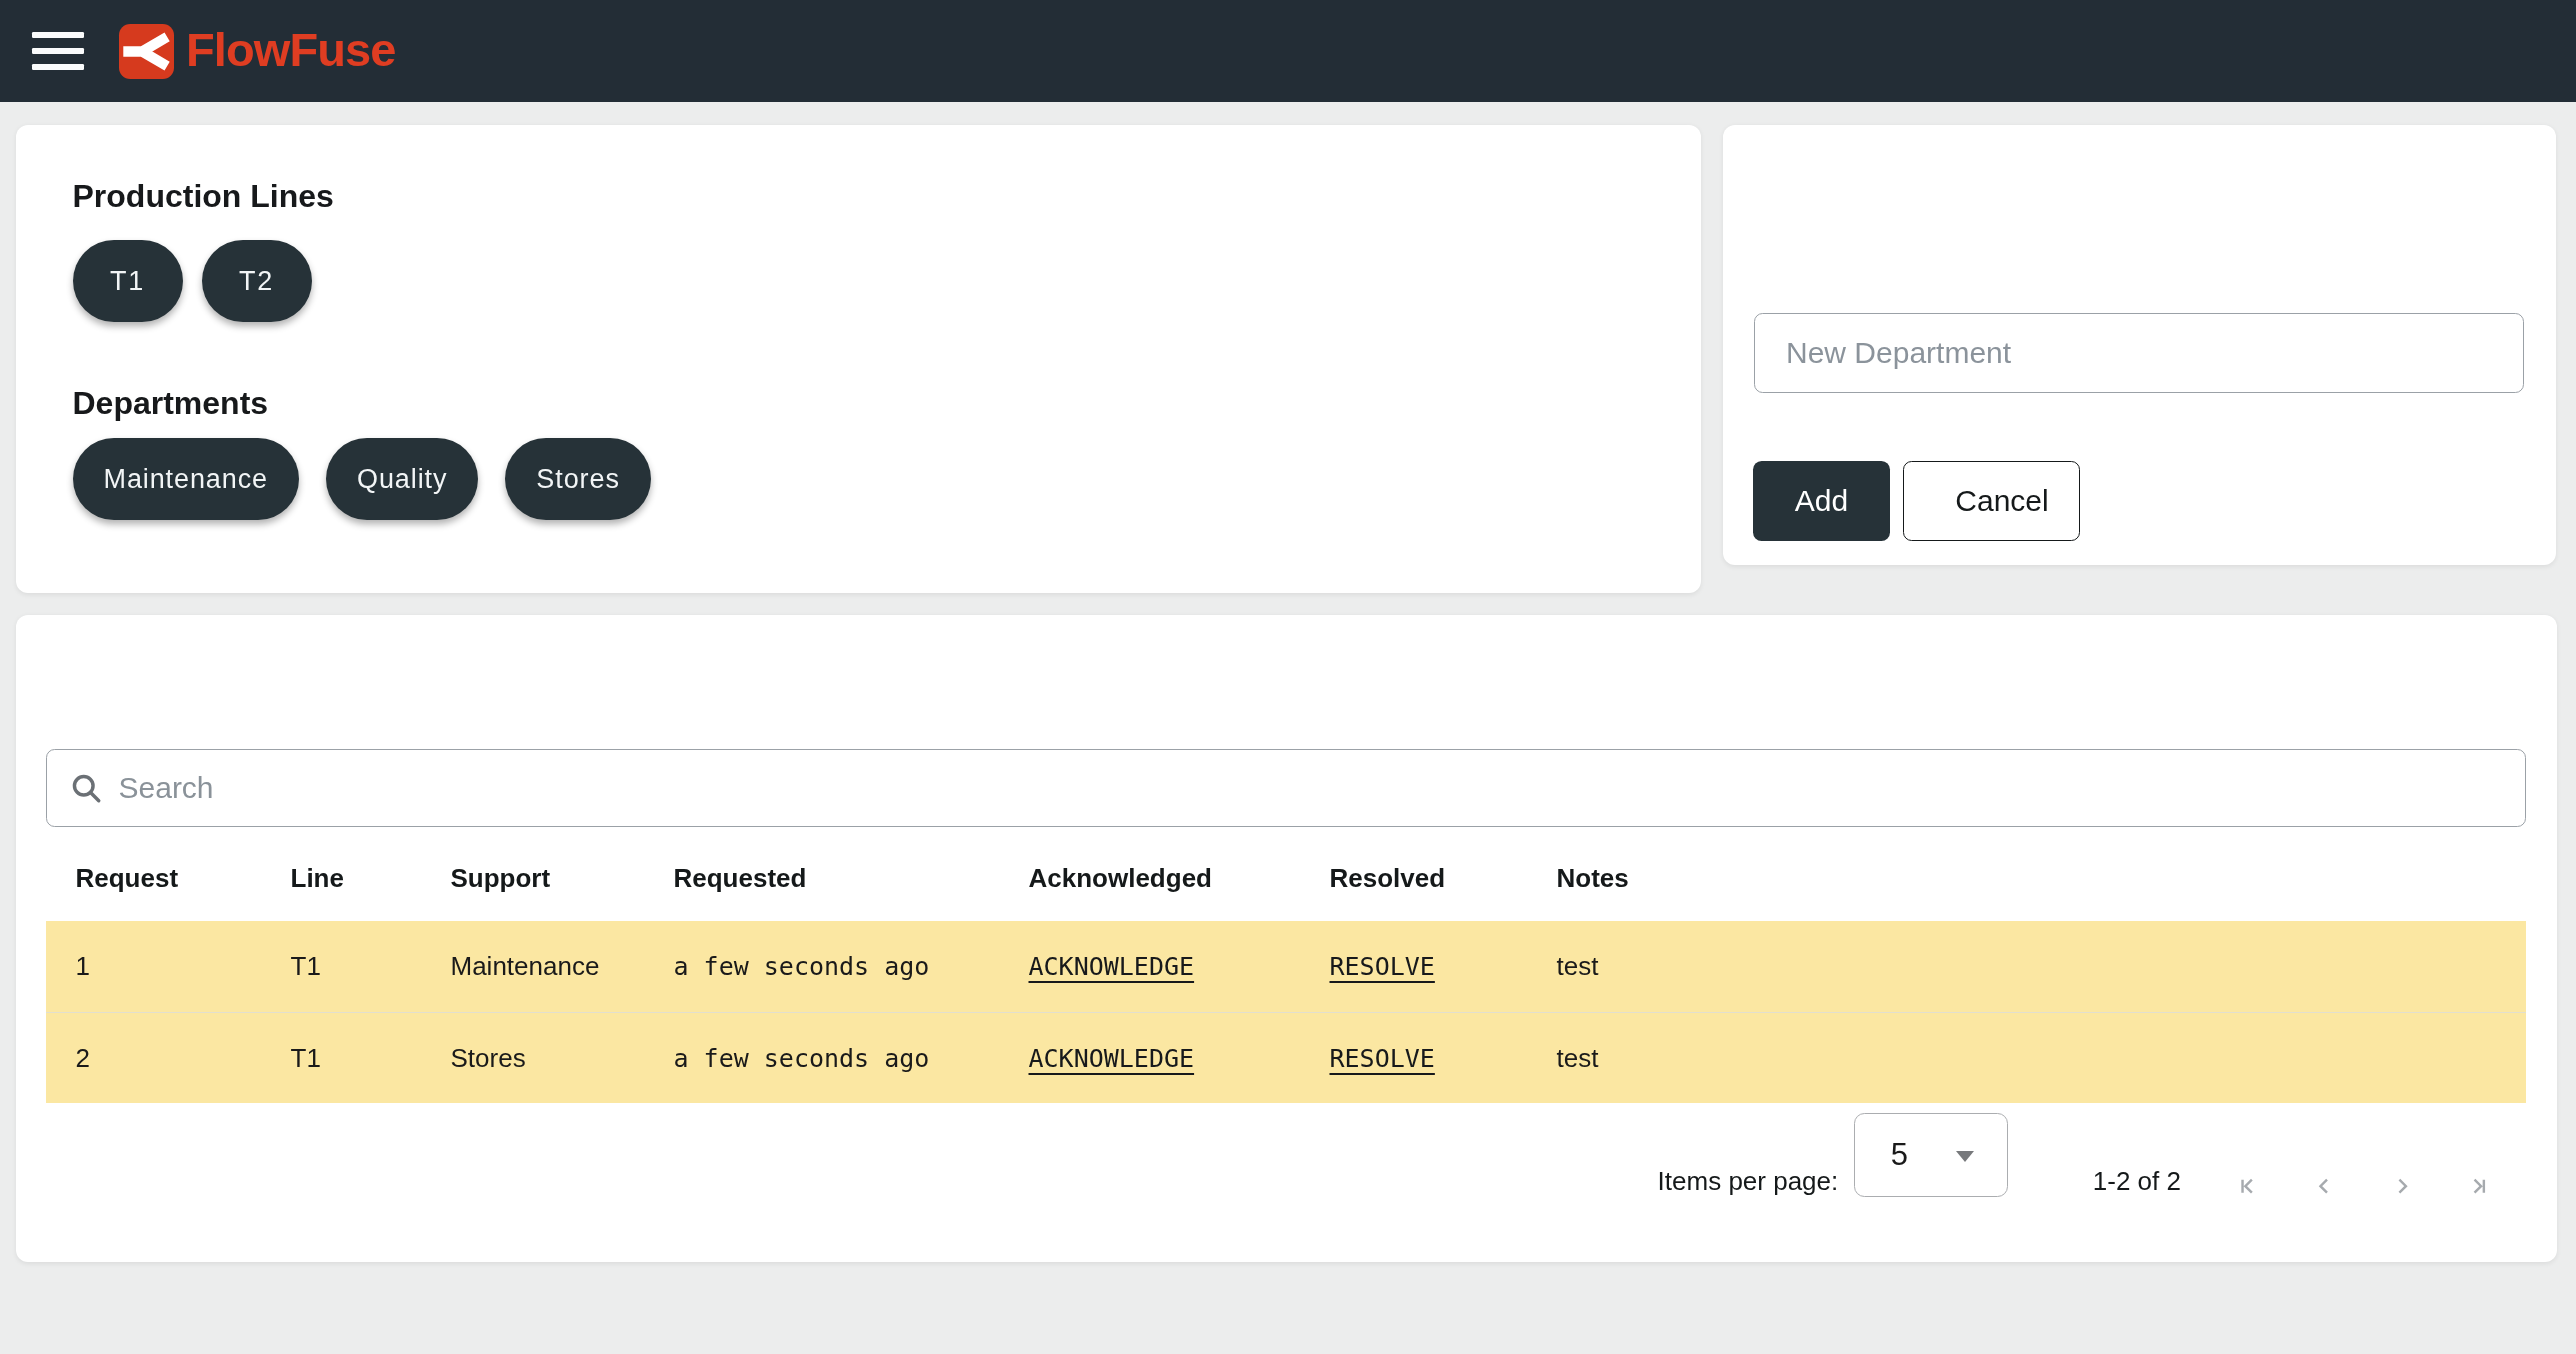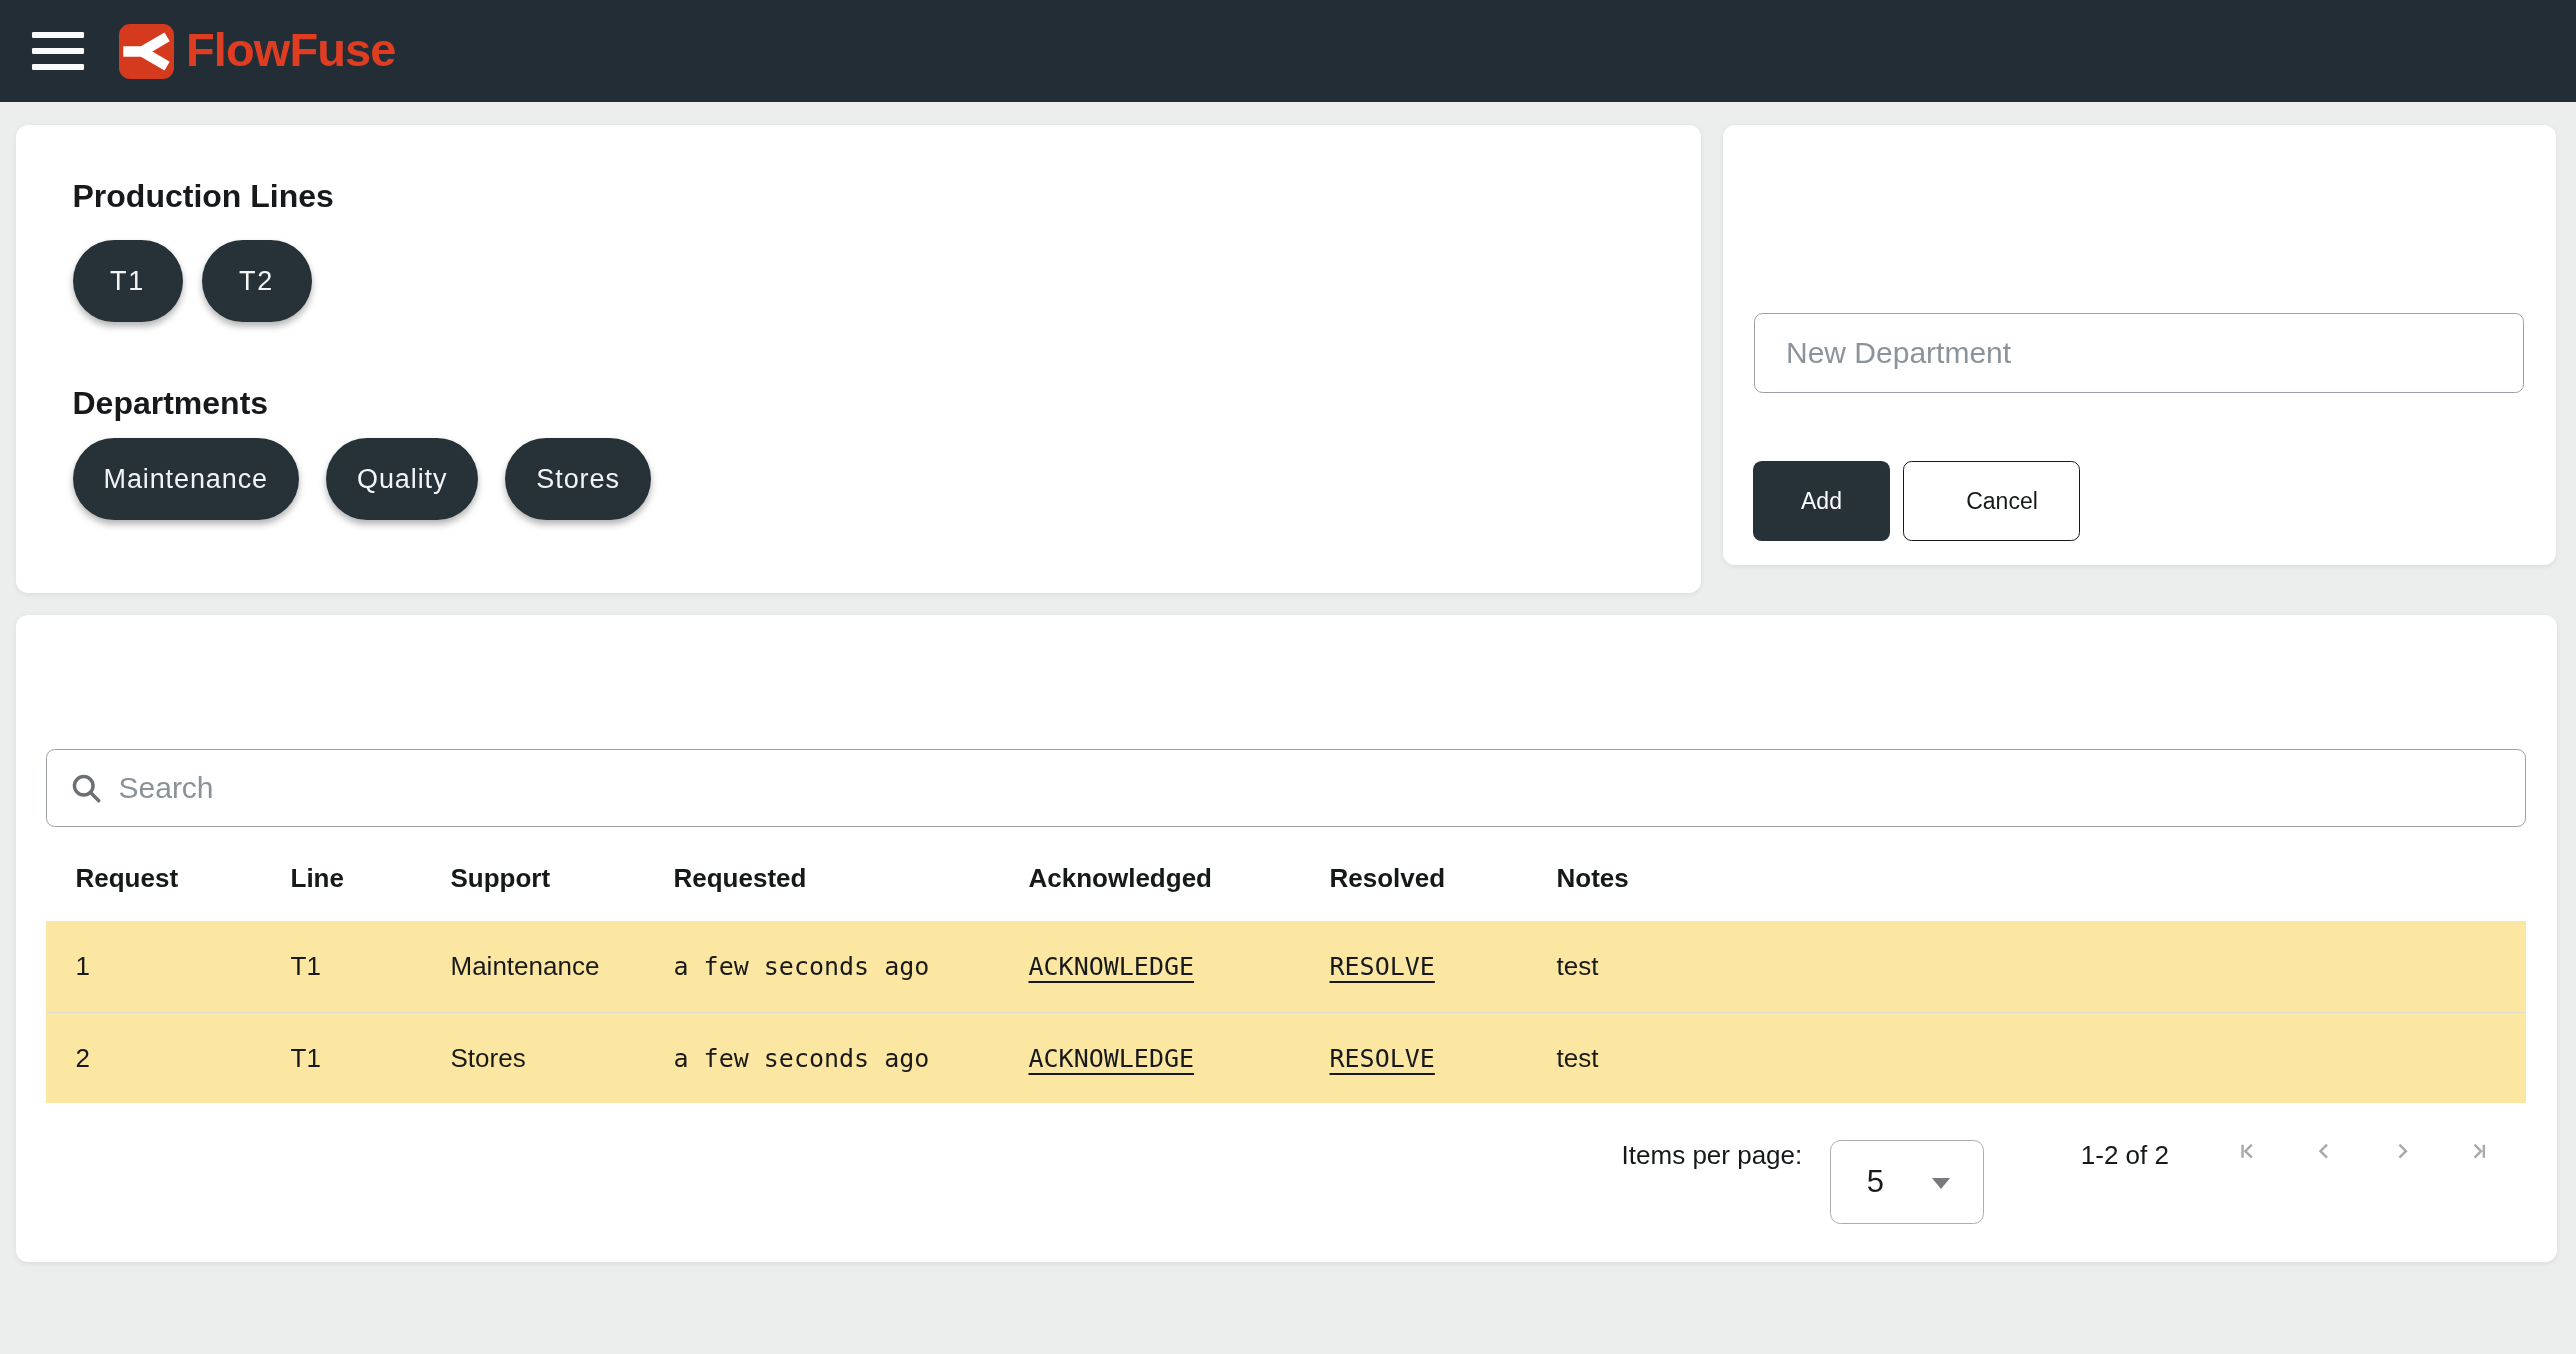--- a/index.html
+++ b/index.html
@@ -54,21 +54,21 @@
   .text-input {
     position:absolute; left:31px; width:770px; height:80px;
     border:1.7px solid #9BA1A7; border-radius:8.6px; background:#fff;
     font-size:30px; color:#15191A; padding:0 31px;
     font-family:"Liberation Sans","DejaVu Sans",sans-serif; outline:none;
   }
   .text-input::placeholder { color:#8B939B; opacity:1; }
   .input-new-line { top:32px; }
   .input-new-dept { top:188px; }
   .btn { position:absolute; top:336px; height:80px; border-radius:8.6px;
-    font-size:23px; display:flex; align-items:center; justify-content:center;
+    font-size:30px; display:flex; align-items:center; justify-content:center;
     cursor:pointer; font-family:inherit; }
   .btn-add { left:30px; width:137px; background:#263238; color:#FFFFFF; border:none; }
   .btn-cancel { left:180px; width:177px; background:#FFFFFF; color:#15191A;
     border:1.7px solid #15191A;padding-left:21px; }
 
   
   .search-wrap { position:absolute; left:30px; top:134px; width:2480px; height:78px; }
   .search-input {
     width:100%; height:100%; border:1.7px solid #9BA1A7; border-radius:8.6px;
     font-size:30px; color:#15191A; padding:0 12px 0 72px; background:#fff;
@@ -83,22 +83,22 @@
   .thead { position:absolute; left:30px; top:233px; width:2480px; height:60px;
     font-size:26px; font-weight:bold; color:#15191A; }
   .trows { position:absolute; left:30px; top:306px; width:2480px; }
   .trow { height:91px; background:#FBE7A2; font-size:26px; color:#1A1A1A; }
   .trow + .trow { border-top:1.7px solid #E2DFCE; }
   .cell-mono { font-size:25px; }
   .action-link { color:#17191B; text-decoration:underline;
     text-decoration-thickness:2.2px; text-underline-offset:6px; cursor:pointer; }
 
   
-  .pagination { position:absolute; right:66px; top:525px; height:84px;
-    display:flex; align-items:flex-start;gap:12px; }
+  .pagination { position:absolute; right:66px; top:498px; height:84px;
+    display:flex; align-items:flex-end; }
   .pg-label { font-size:26px; color:#15191A; margin-right:15.5px; }
   .pg-select { position:relative; width:154px; height:84px;
     border:1.7px solid #ABADB0; border-radius:10.4px; background:#fff;
     display:flex; align-items:center; cursor:pointer; }
   .pg-select-value { font-size:31px; color:#1A1A1A; margin-left:36px; }
   .pg-caret { position:absolute; right:33px; top:37px; width:0; height:0;
     border-left:9.5px solid transparent; border-right:9.5px solid transparent;
     border-top:11.2px solid #77797C; }
   .pg-range { font-size:26px; color:#15191A; margin-left:85px; }
   .pg-nav { display:flex; align-items:center; margin-left:55px; }

